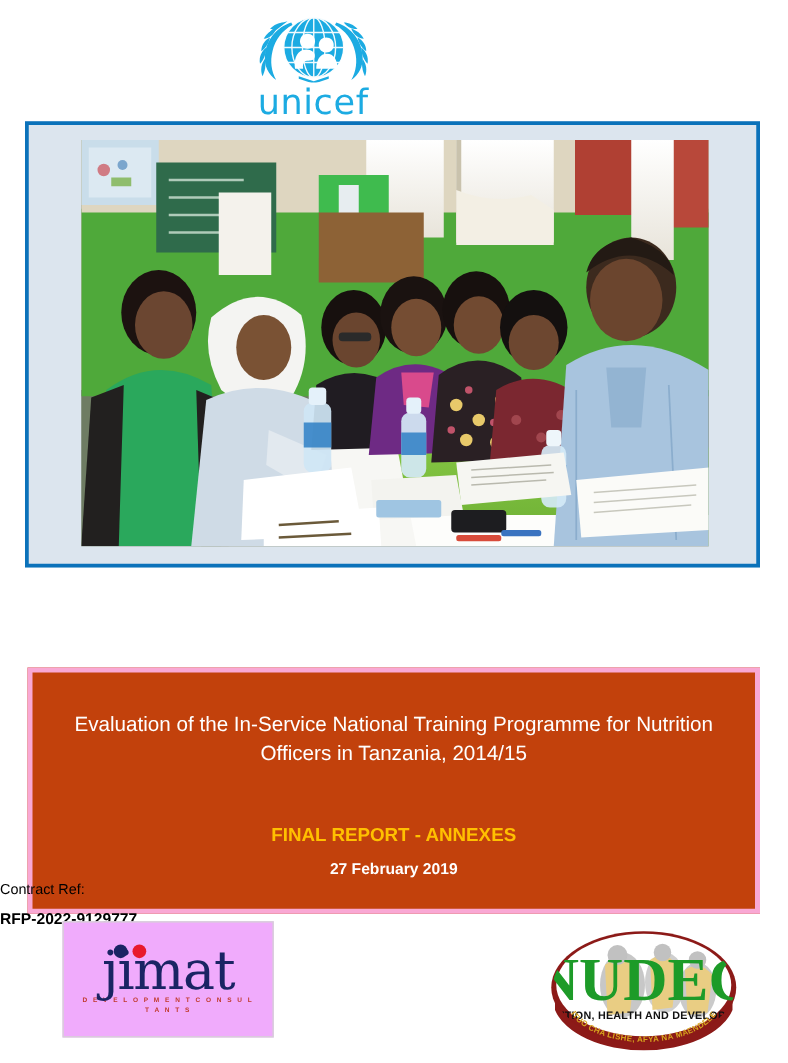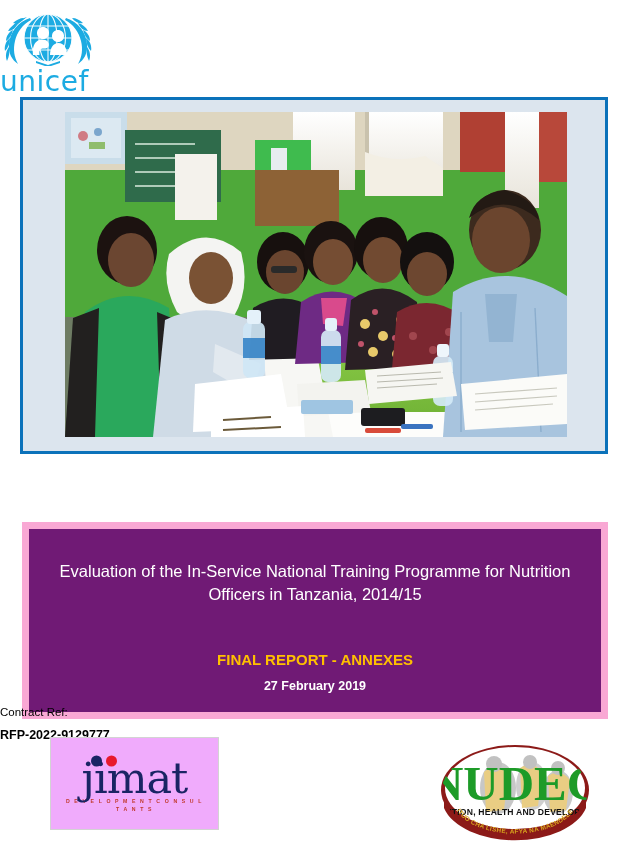--- a/index.html
+++ b/index.html
@@ -17,20 +17,21 @@
   }
 
   
   .unicef-block {
     position: absolute;
     left: 0;
     top: 8px;
     width: 501px;
     display: flex;
     flex-direction: column;
+    align-items: center;
   }
   .unicef-emblem {
     width: 96px;
     height: 58px;
     display: block;
   }
   .unicef-word {
     font-family: "DejaVu Sans", sans-serif;
     font-size: 28px;
     line-height: 28px;
@@ -59,25 +60,25 @@
     height: 325px;
     overflow: hidden;
     background: #6e7c63;
   }
   .photo svg { display: block; }
 
   
   .title-box {
     position: absolute;
     left: 22px;
-    top: 522px;
+    top: 534px;
     width: 586px;
     height: 197px;
-    background: #701a75;
-    border: 7px solid #f9a8d4;
+    background: #c2410c;
+    border: 4px solid #f9a8d4;
     box-sizing: border-box;
     text-align: center;
   }
   .report-title {
     color: #ffffff;
     font-size: 16.5px;
     line-height: 23px;
     font-weight: 400;
     margin: 0;
     padding: 31px 26px 0 26px;

